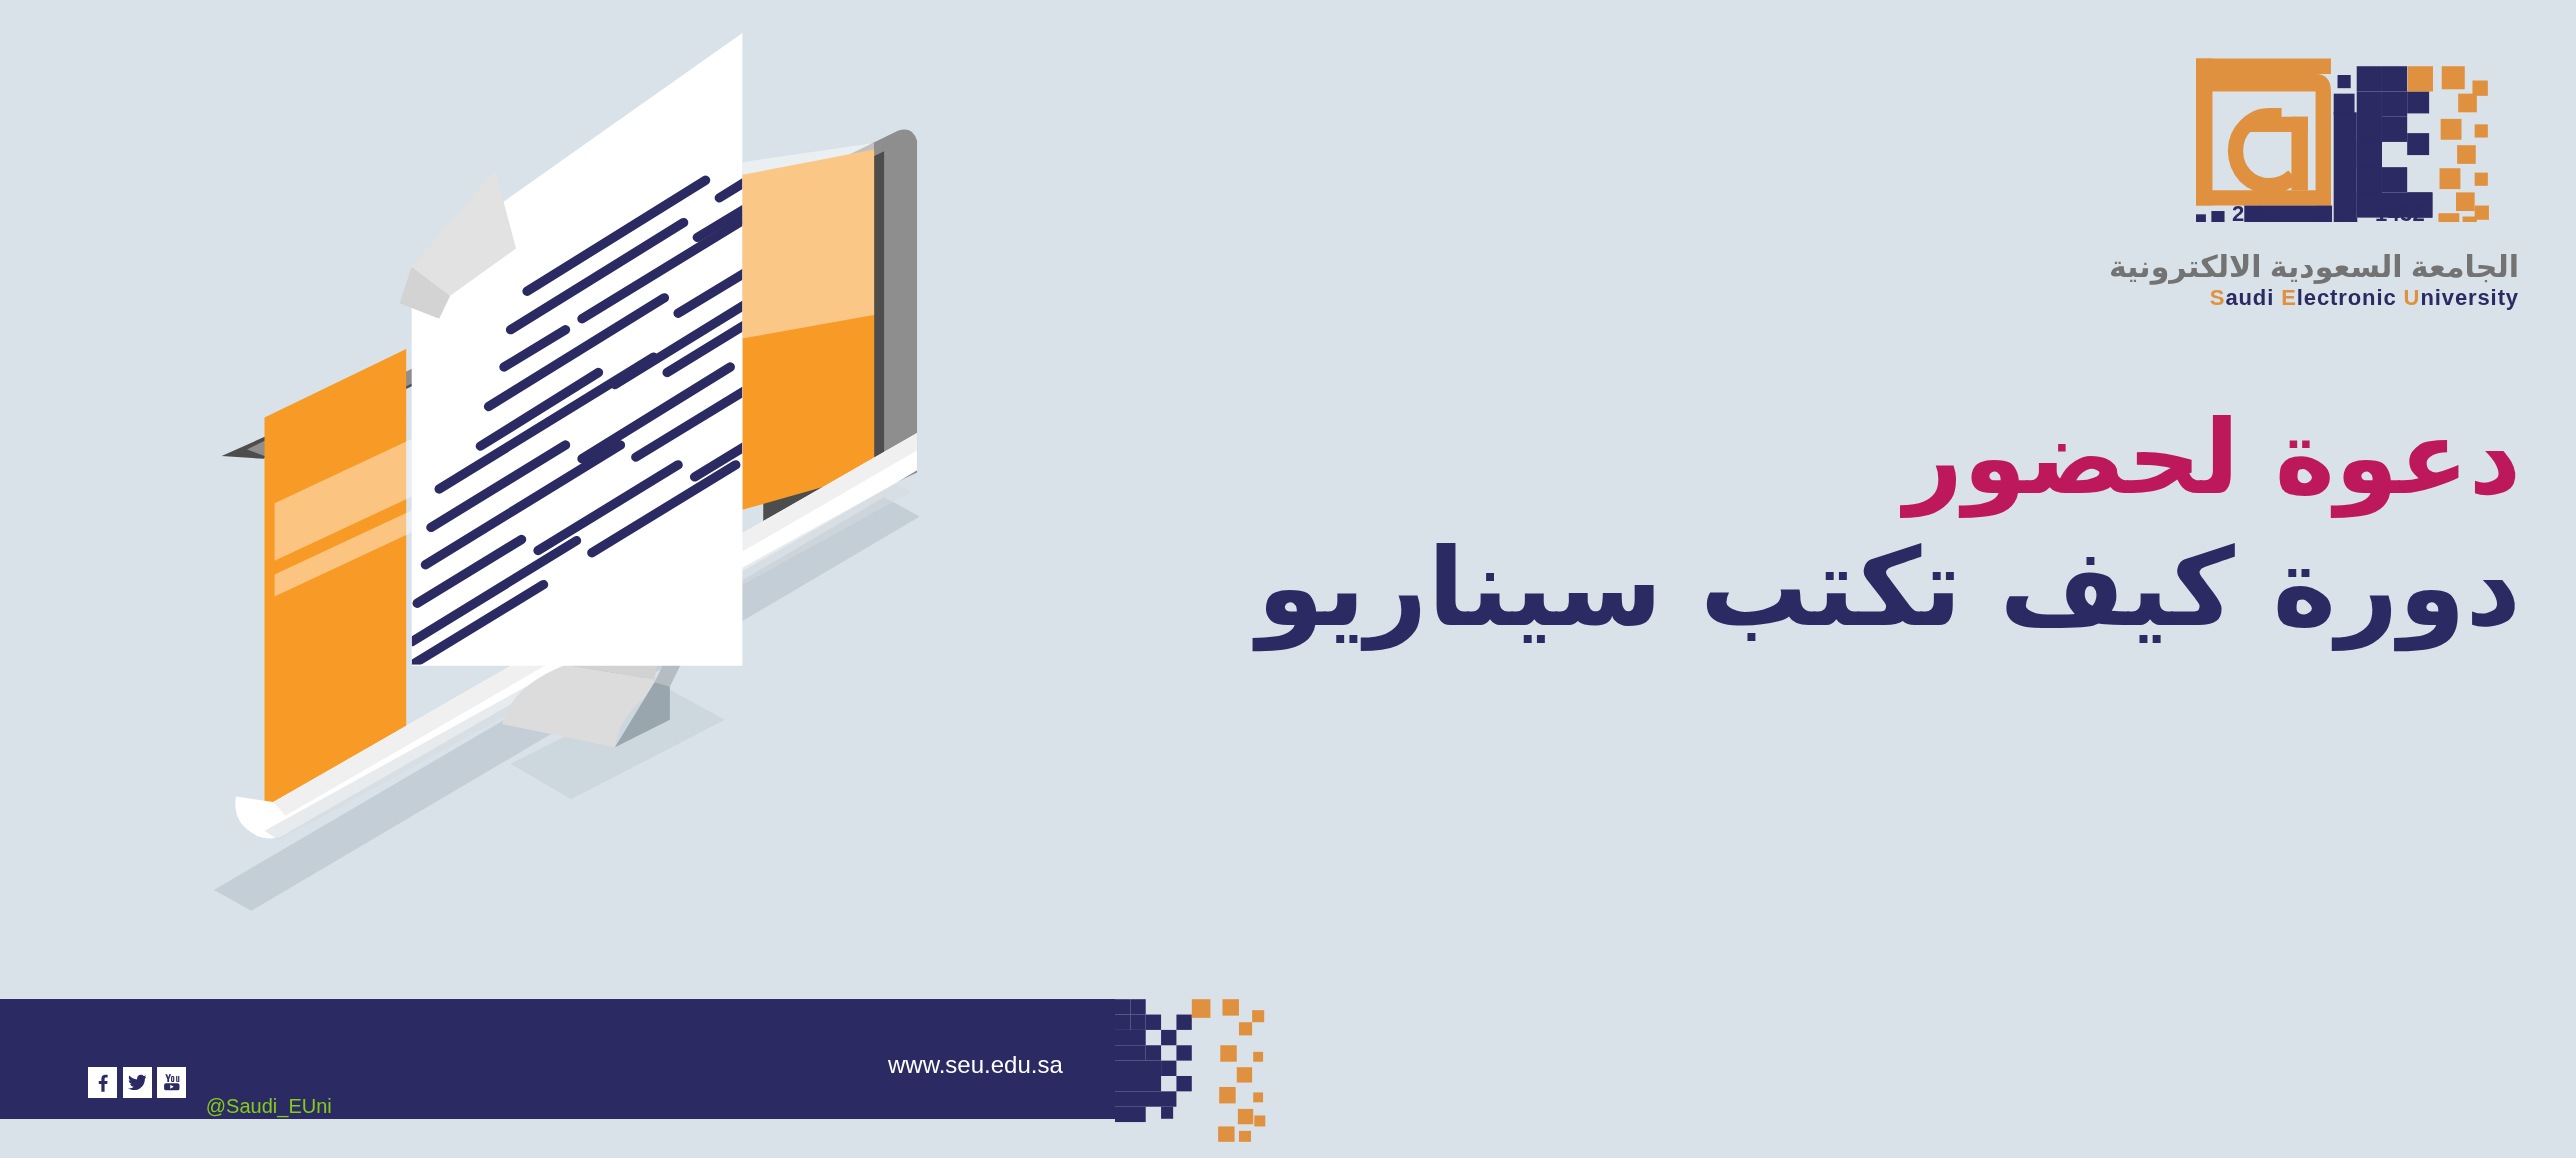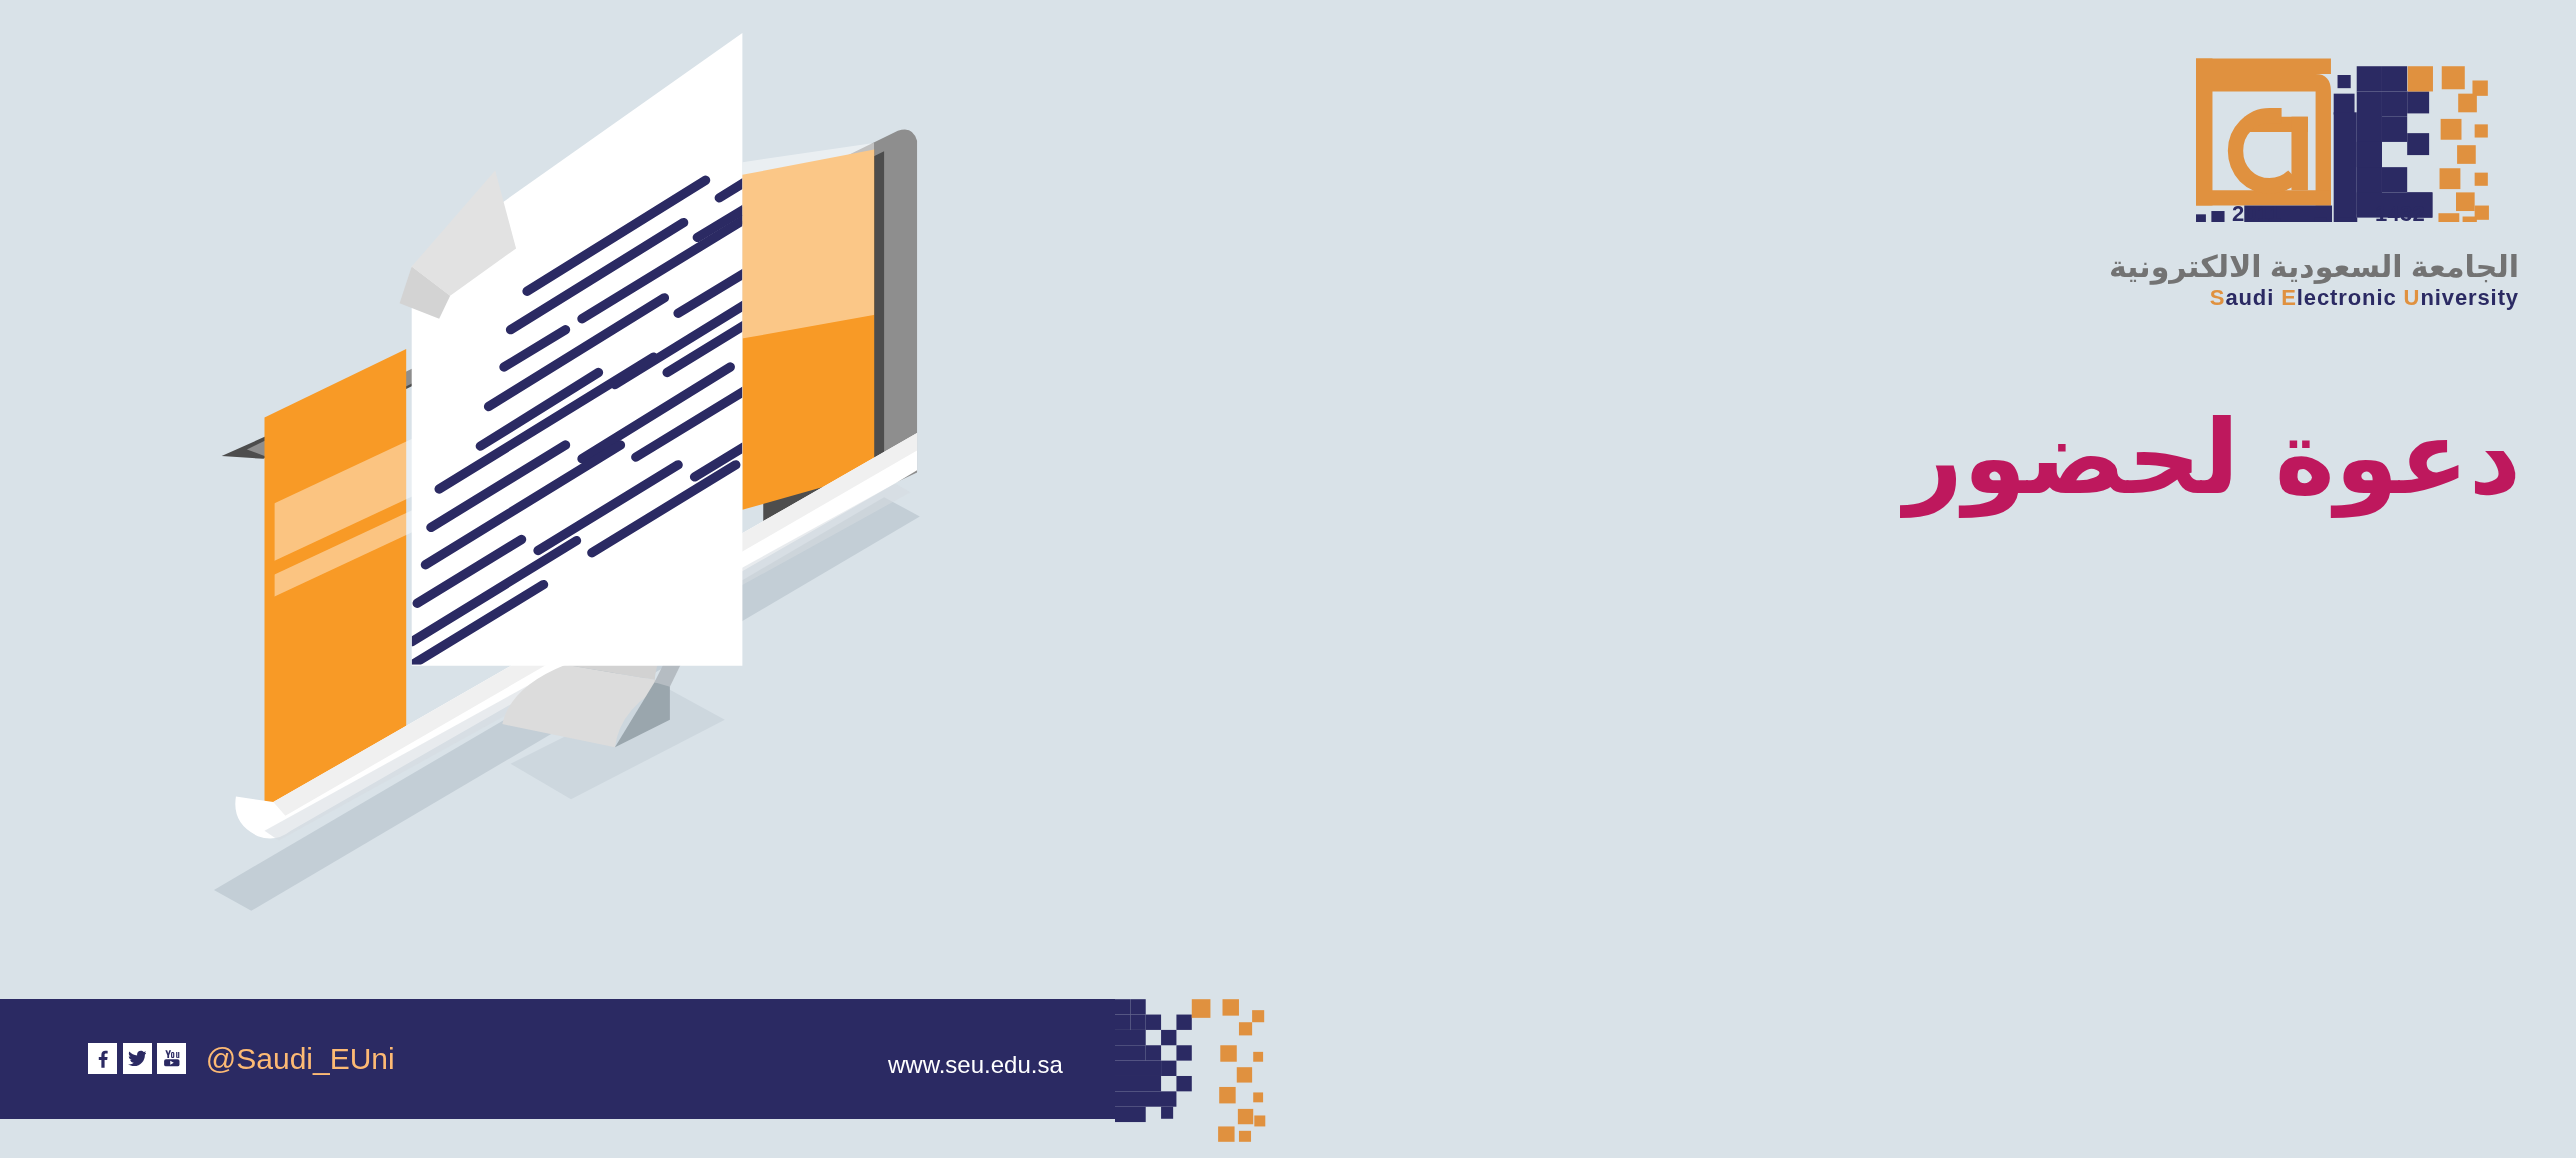--- a/index.html
+++ b/index.html
@@ -47,21 +47,21 @@
     line-height:1;letter-spacing:-1.1px;white-space:nowrap;
     margin-top:25px;
     font-family:"DejaVu Sans",sans-serif;
   }
 
   
   .footer{position:absolute;left:0;top:999px;width:1115px;height:120px;background:#2b2a63;}
   .social{position:absolute;left:88px;top:44px;display:flex;gap:5.5px;align-items:center;}
   .sq{width:29px;height:31px;background:#fff;display:flex;align-items:center;justify-content:center;}
   .sq svg{display:block;}
-  .handle{margin-left:14.3px;color:#fdba74;font-size:30px;font-weight:400;line-height:31px;white-space:nowrap;}
+  .handle{margin-left:14.3px;color:#84cc16;font-size:20px;font-weight:400;line-height:31px;white-space:nowrap;margin-top:48px;}
   .site{position:absolute;left:888px;top:51px;color:#fff;font-size:24px;line-height:29px;white-space:nowrap;}
 
   
   .pixels{position:absolute;left:1115px;top:999px;width:181px;height:143px;}
   .pixels svg{display:block;}
 </style>
 </head>
 <body>
 
 <div class="banner">
@@ -200,20 +200,21 @@
         <span class="yr a">2011</span>
         <span class="yr b">1432</span>
       </div>
     </div>
     <div class="logo-ar">الجامعة السعودية الالكترونية</div>
     <div class="logo-en"><span class="hl">S</span><span>audi </span><span class="hl">E</span><span>lectronic </span><span class="hl">U</span><span>niversity</span></div>
   </div>
 
   <div class="headline-wrap">
     <div class="hl1">دعوة لحضور</div>
+    <div class="hl2">دورة كيف تكتب سيناريو</div>
   </div>
 
   <div class="footer">
     <div class="social">
       <span class="sq">
         <svg width="16.5" height="18.7" viewBox="0 0 24 28" xmlns="http://www.w3.org/2000/svg">
           <path fill="#2b2a63" d="M15.5 28V16.5h3.9l.6-4.5h-4.5V9.1c0-1.3.4-2.2 2.2-2.2h2.4V2.9C19.7 2.8 18.3 2.7 16.6 2.7c-3.5 0-5.9 2.1-5.9 6V12H6.8v4.5h3.9V28z"></path>
         </svg>
       </span>
       <span class="sq">

